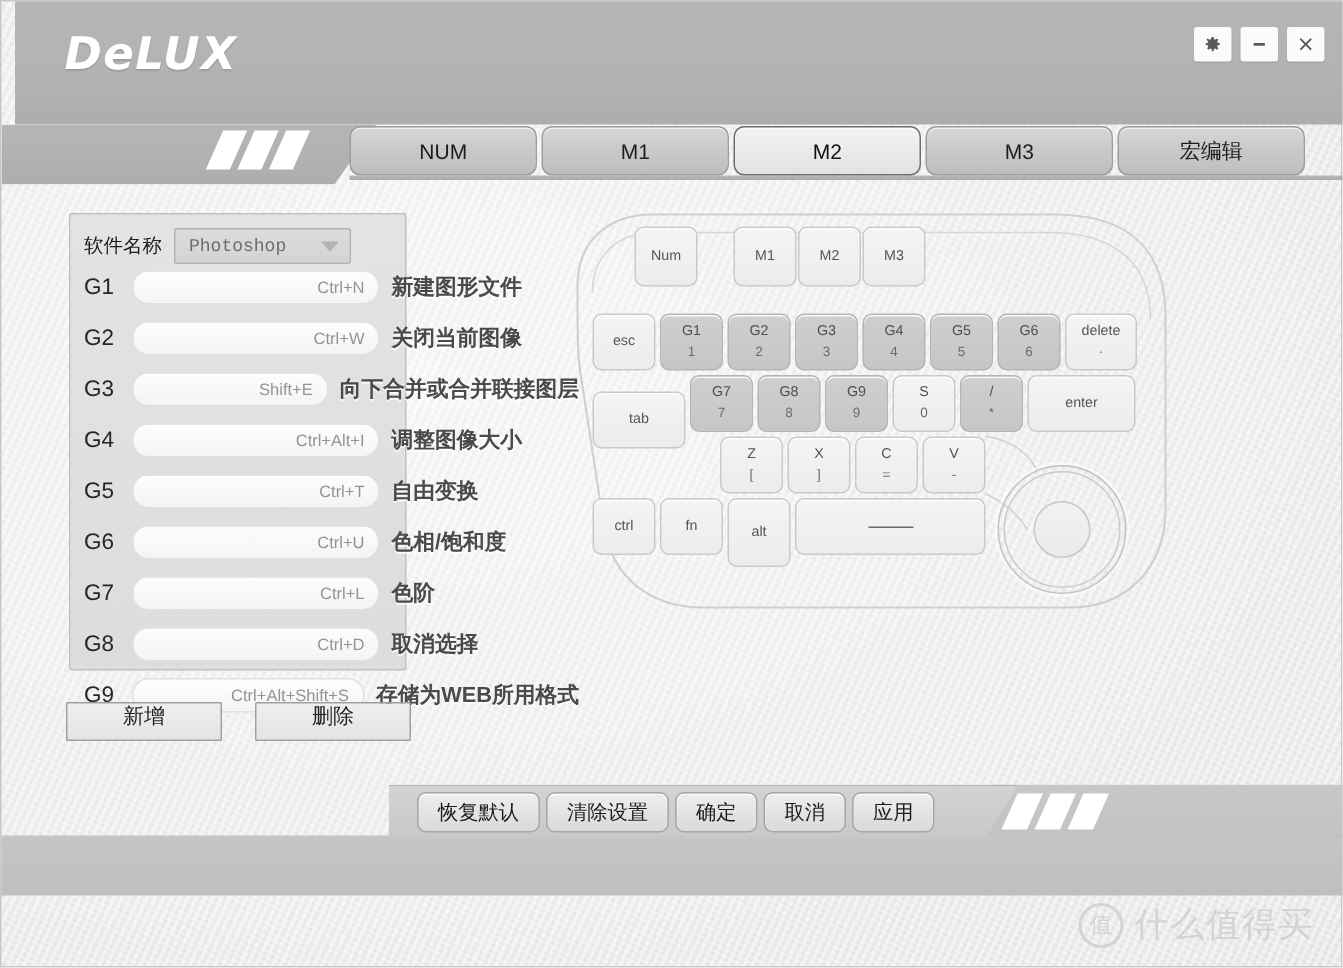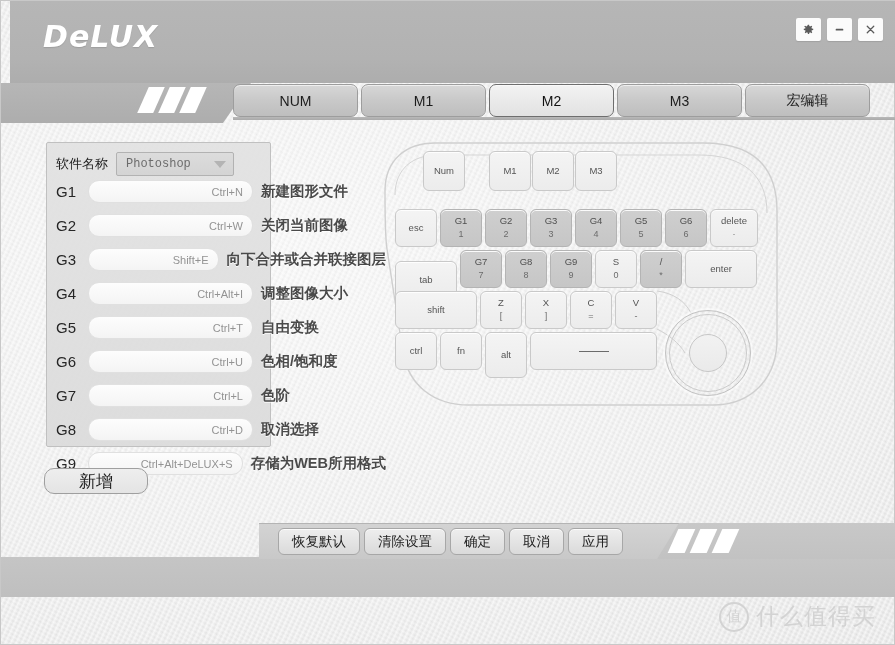--- a/index.html
+++ b/index.html
@@ -226,25 +226,25 @@
     position: absolute;
     left: 43px; top: 467px;
     display: flex;
     gap: 22px;
   }
   .flat-btn {
     width: 104px;
     height: 26px;
     background: linear-gradient(180deg, #eeeeee 0%, #e4e4e4 100%);
     border: 1px solid #9f9f9f;
-    border-radius: 10px;
-    display: flex;
-    align-items: center;
+    border-radius: 1px;
+    display: flex;
+    align-items: flex-start;
     justify-content: center;
-    font-size: 17px;
+    font-size: 14px;
     color: #1f1f1f;
     cursor: pointer;
     box-sizing: border-box;
   }
 
   
   #keyboard {
     position: absolute;
     left: 372px; top: 128px;
     width: 420px;
@@ -508,29 +508,32 @@
       <div class="g-row">
         <div class="g-key">G8</div>
         <div class="g-field">
           <span>Ctrl+D</span>
         </div>
         <div class="g-desc">取消选择</div>
       </div>
       <div class="g-row">
         <div class="g-key">G9</div>
         <div class="g-field">
-          <span>Ctrl+Alt+DeLUX+S</span>
+          <span>Ctrl+Alt+Shift+S</span>
         </div>
         <div class="g-desc">存储为WEB所用格式</div>
       </div>
     </div>
 
   <div id="left-actions">
       <div class="flat-btn">
         <span>新增</span>
+      </div>
+      <div class="flat-btn">
+        <span>删除</span>
       </div>
     </div>
 
   <div id="keyboard">
     <svg id="kb-outline" viewBox="0 0 420 290">
       <path d="M12 62 C12 30 34 14 62 14 L330 14 C380 14 404 38 404 82 L404 210
                C404 250 378 276 340 276 L96 276 C60 276 36 256 30 224 L14 120
                C12 108 12 92 12 62 Z" fill="none" stroke="#cfcfcf" stroke-width="1.4"></path>
       <path d="M22 66 C22 40 40 26 64 26 L326 26 C370 26 394 46 394 84" fill="none" stroke="#d5d5d5" stroke-width="1"></path>
       <path d="M284 162 C300 164 312 172 318 184" fill="none" stroke="#d0d0d0" stroke-width="1"></path>
@@ -601,23 +604,20 @@
         <div>S</div>
         <div class="sub">0</div>
       </div>
       <div class="key gkey" style="left: 267px; top: 121px; width: 42px; height: 38px;">
         <div>/</div>
         <div class="sub">*</div>
       </div>
       <div class="key" style="left: 312px; top: 121px; width: 72px; height: 38px;">
         <div>enter</div>
       </div>
-      <div class="key" style="left: 22px; top: 162px; width: 82px; height: 38px;">
-        <div>shift</div>
-      </div>
       <div class="key" style="left: 107px; top: 162px; width: 42px; height: 38px;">
         <div>Z</div>
         <div class="sub">[</div>
       </div>
       <div class="key" style="left: 152px; top: 162px; width: 42px; height: 38px;">
         <div>X</div>
         <div class="sub">]</div>
       </div>
       <div class="key" style="left: 197px; top: 162px; width: 42px; height: 38px;">
         <div>C</div>

